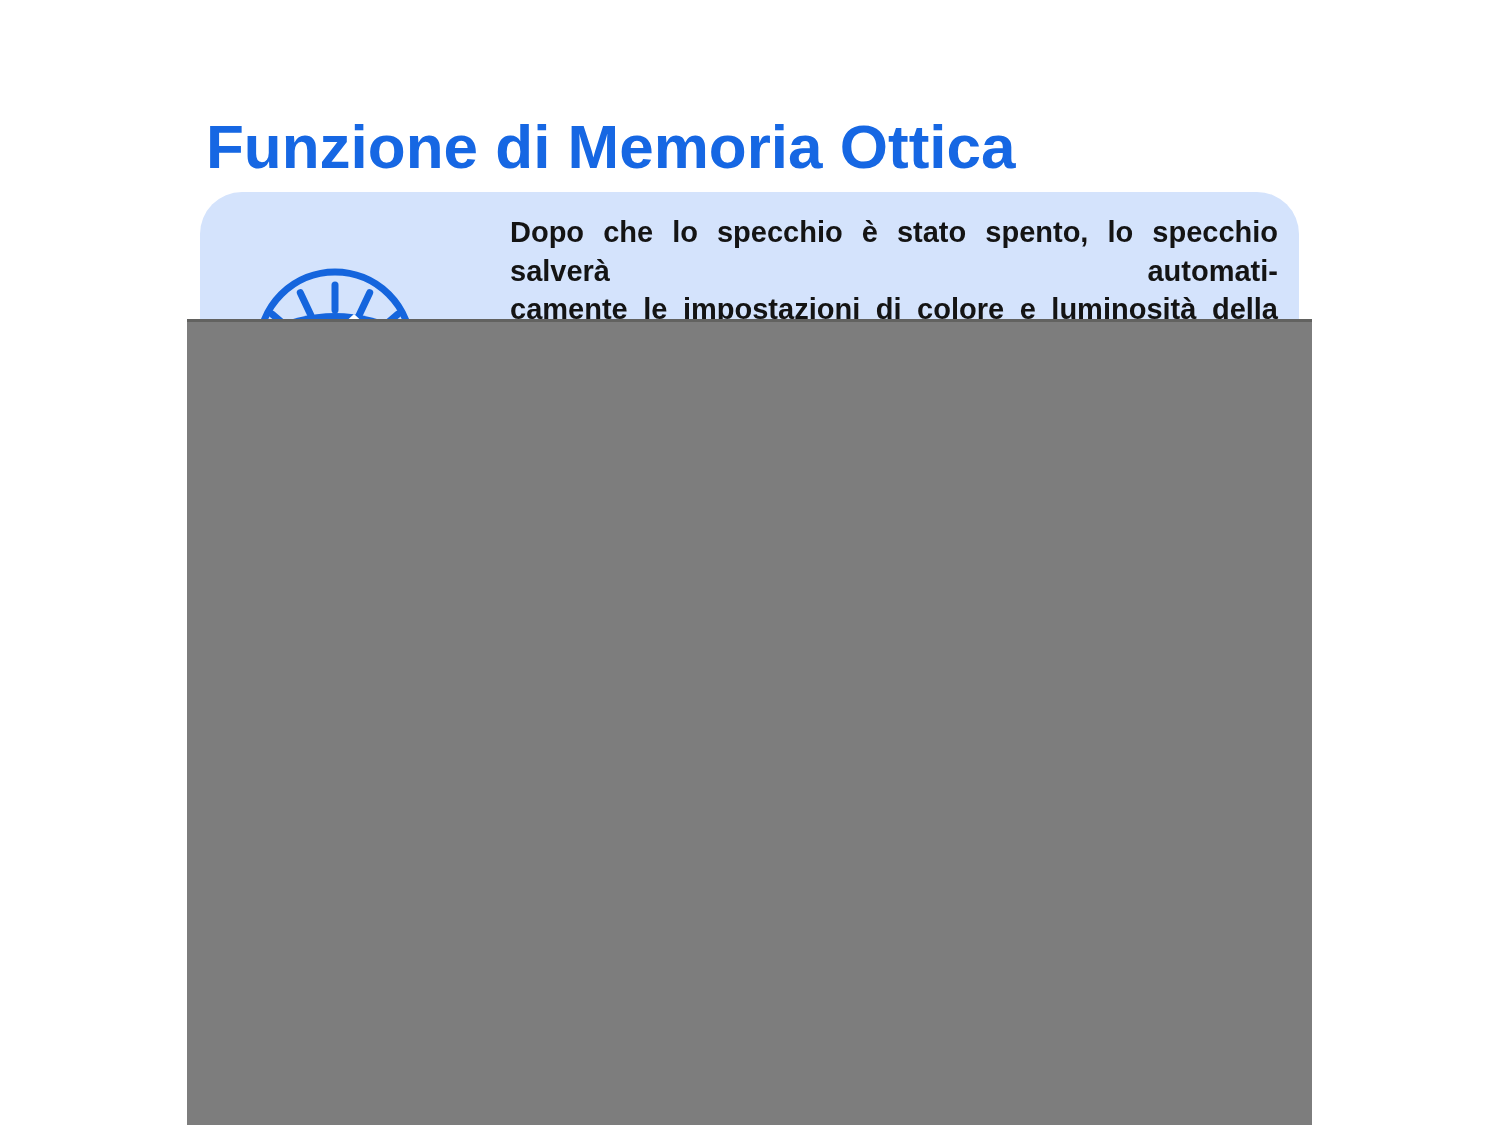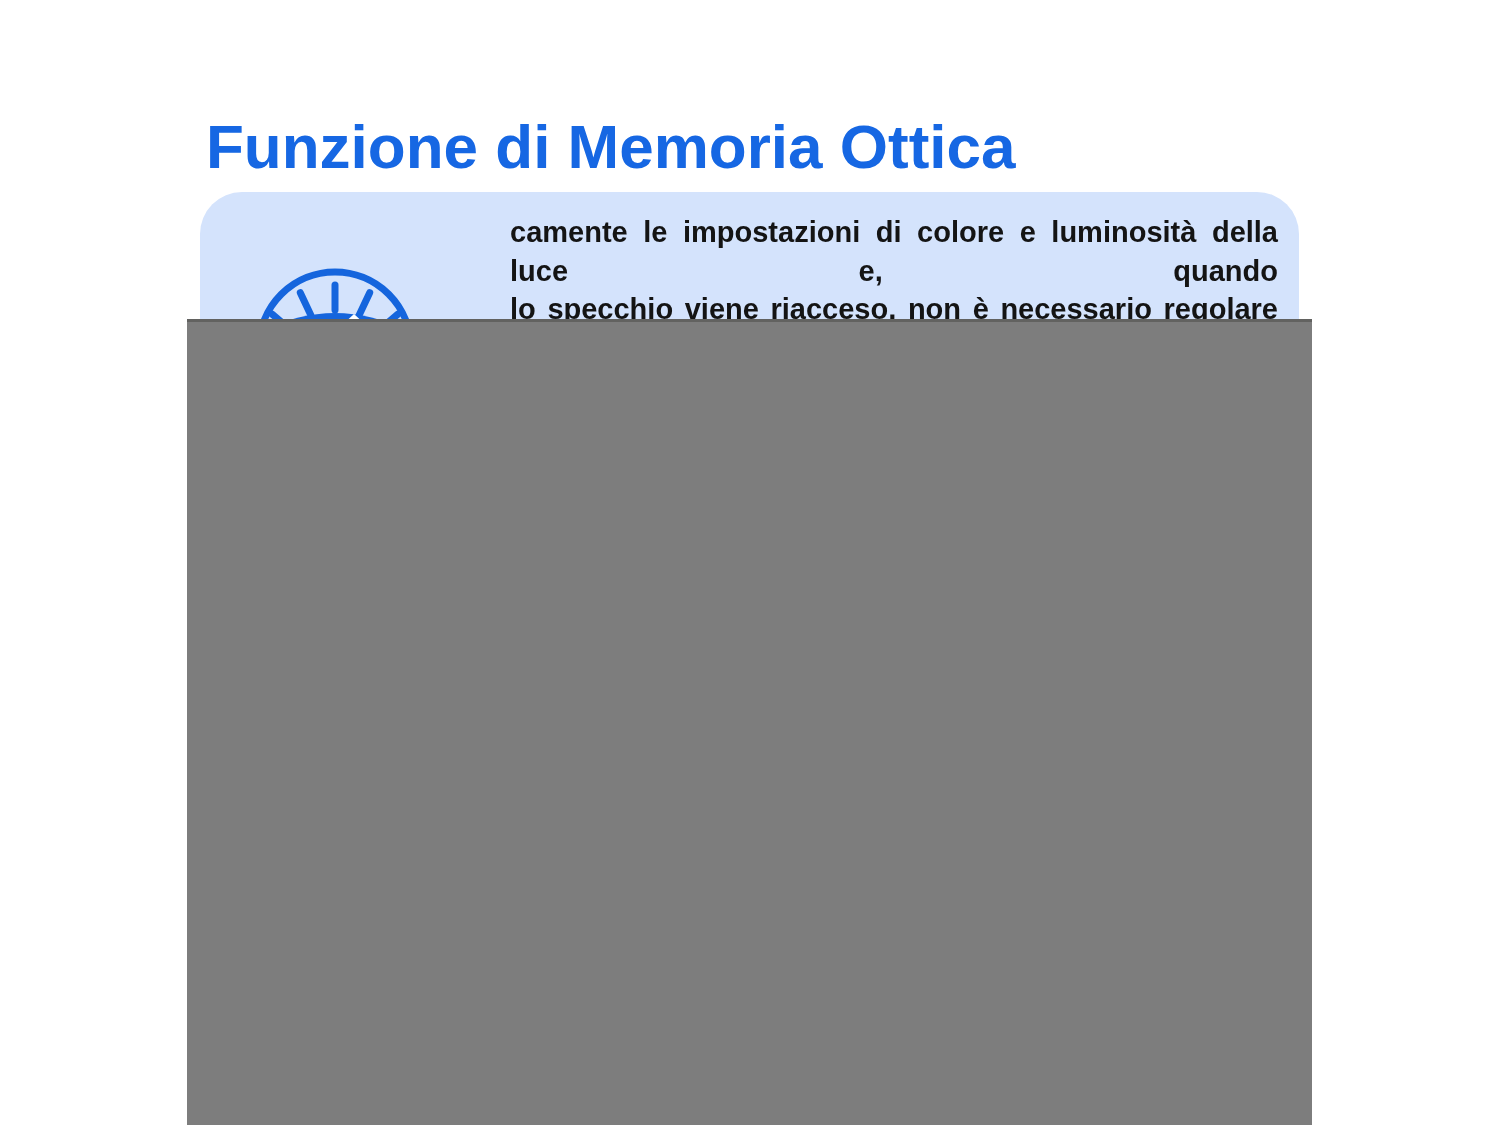--- a/index.html
+++ b/index.html
@@ -87,19 +87,20 @@
         <line x1="48.3" y1="27.7" x2="58.9" y2="50.3"></line>
         <line x1="145.8" y1="49.3" x2="126.7" y2="65.4"></line>
         <line x1="20.2" y1="49.3" x2="39.3" y2="65.4"></line>
       </g>
       <path d="M 10 66 Q 83 30 156 66 L 156 104 Q 83 126 10 104 Z" fill="#1565DD"></path>
       <path d="M 62 86 L 102 49 L 142 86 Z" fill="#ffffff"></path>
     </svg>
   </div>
 
   <div class="paragraph">
+    <div class="pline">Dopo che lo specchio è stato spento, lo specchio salverà automati-</div>
     <div class="pline">camente le impostazioni di colore e luminosità della luce e, quando</div>
     <div class="pline">lo specchio viene riacceso, non è necessario regolare nuovamente</div>
   </div>
 
   <div class="gray-overlay"></div>
 
 </div>
 
 </body></html>

